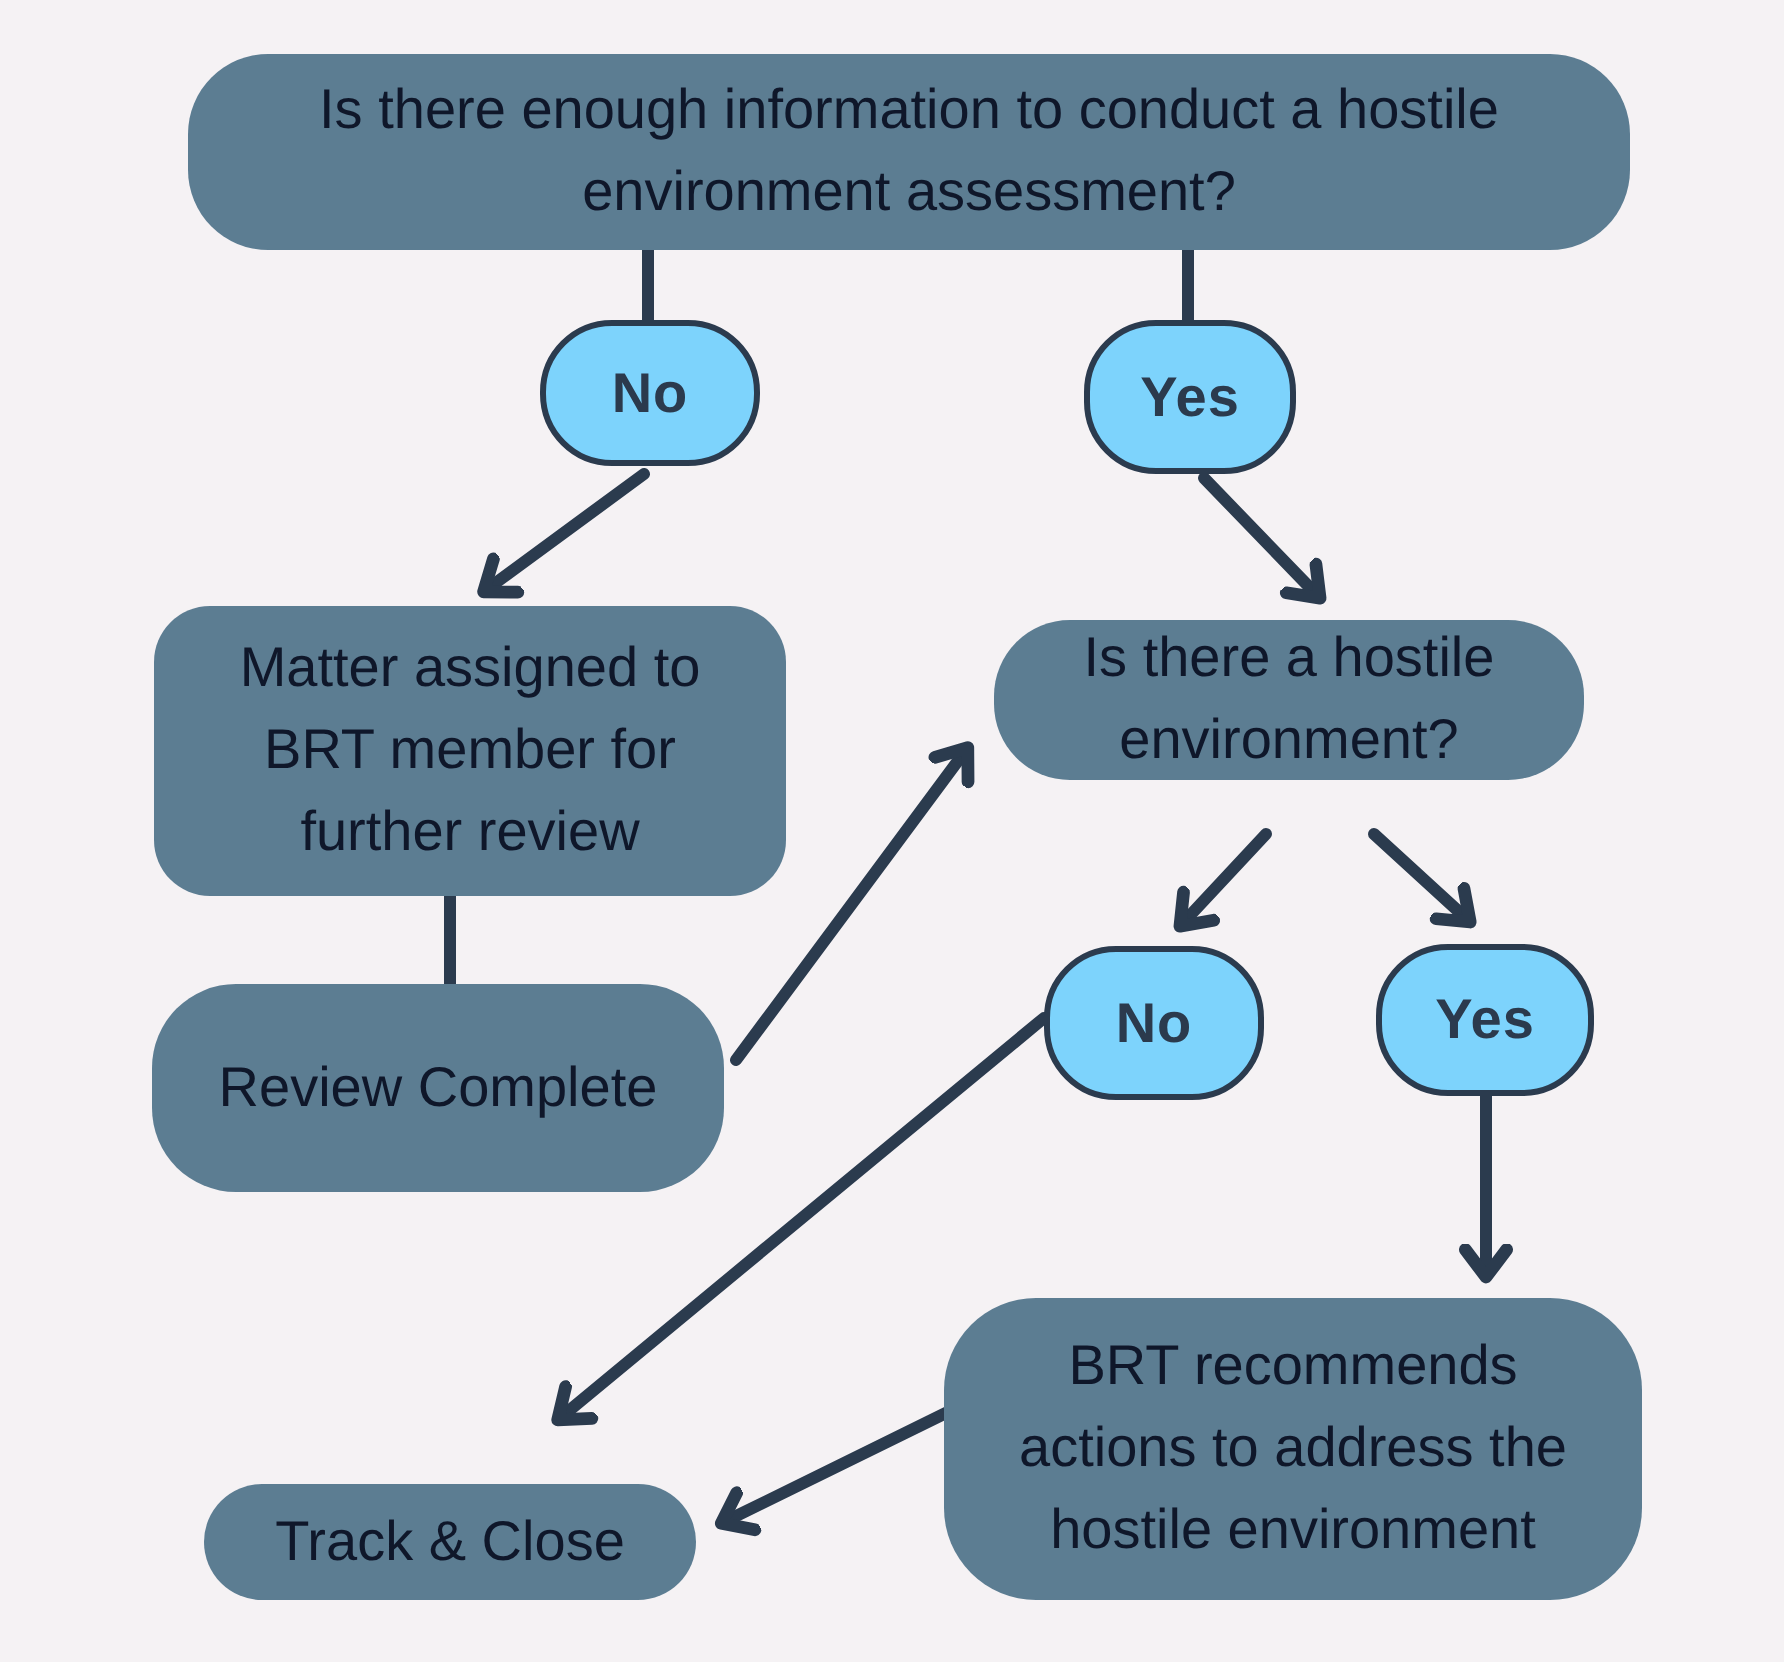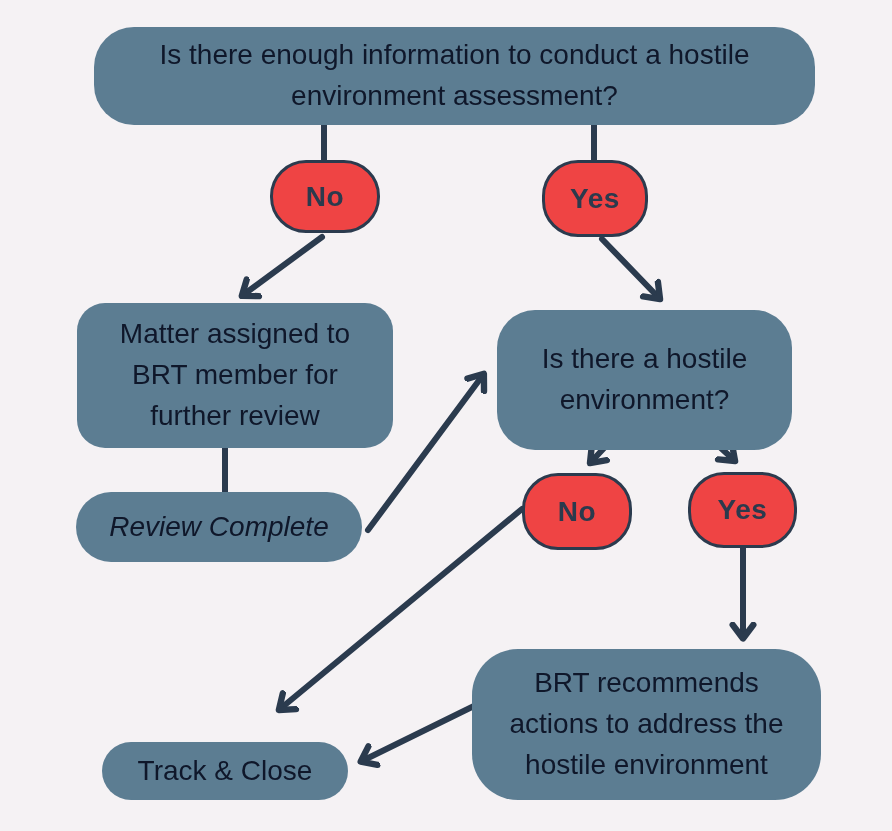--- a/index.html
+++ b/index.html
@@ -32,34 +32,34 @@
     box-sizing: border-box;
   }
   .process {
     background: #5c7d92;
     color: #0f172a;
     font-size: 28px;
     line-height: 1.46;
     font-weight: 400;
   }
   .decision {
-    background: #ef4444;
+    background: #7dd3fc;
     border: 3.5px solid #2b3b4e;
     color: #2b3a4d;
     font-size: 28px;
     font-weight: 700;
     letter-spacing: 0.5px;
   }
   
   #node-q1     { left: 94px;  top: 27px;  width: 721px; height: 98px;  border-radius: 40px; }
   #node-no1    { left: 270px; top: 160px; width: 110px; height: 73px;  border-radius: 36px; }
   #node-yes1   { left: 542px; top: 160px; width: 106px; height: 77px;  border-radius: 36px; }
   #node-matter { left: 77px;  top: 303px; width: 316px; height: 145px; border-radius: 28px; }
-  #node-review { left: 76px;  top: 492px; width: 286px; height: 70px;  border-radius: 42px; font-style: italic; }
-  #node-q2     { left: 497px; top: 310px; width: 295px; height: 140px; border-radius: 38px; }
+  #node-review { left: 76px;  top: 492px; width: 286px; height: 104px;  border-radius: 42px; }
+  #node-q2     { left: 497px; top: 310px; width: 295px; height: 80px; border-radius: 38px; }
   #node-no2    { left: 522px; top: 473px; width: 110px; height: 77px;  border-radius: 36px; }
   #node-yes2   { left: 688px; top: 472px; width: 109px; height: 76px;  border-radius: 36px; }
   #node-track  { left: 102px; top: 742px; width: 246px; height: 58px;  border-radius: 29px; }
   #node-brt    { left: 472px; top: 649px; width: 349px; height: 151px; border-radius: 46px; }
 </style>
 </head>
 <body>
 
 <div class="stage">
 

